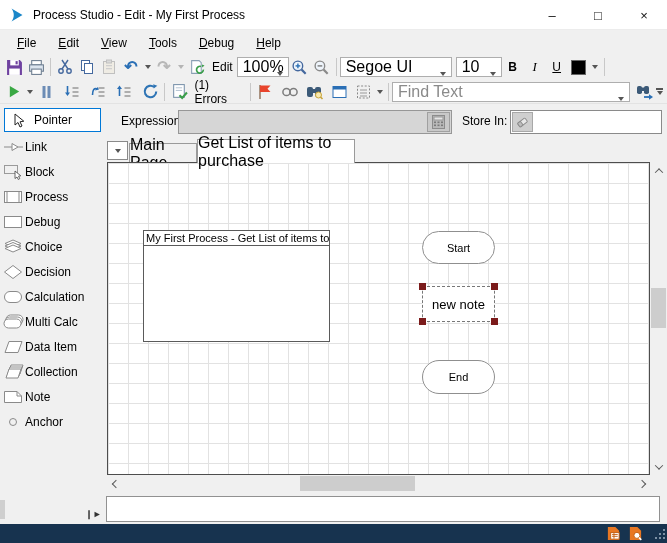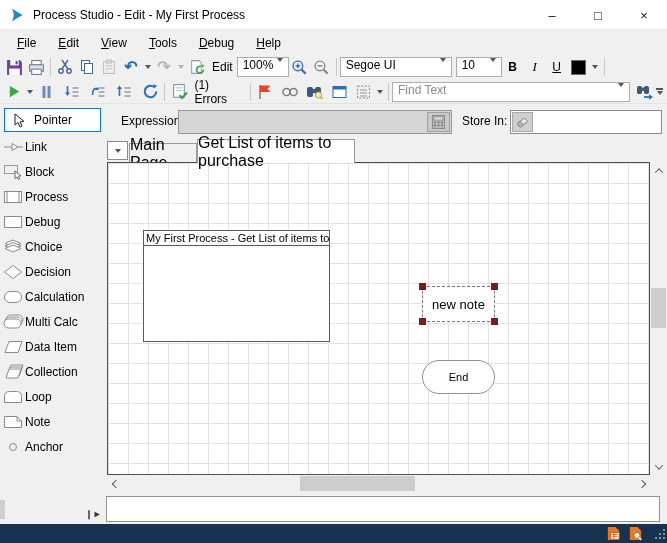--- a/index.html
+++ b/index.html
@@ -21,21 +21,21 @@
   
   .toolbar { position:absolute; left:0; width:667px; background:#f0f0f0; display:flex; align-items:center; }
   .tb1 { top:54px; height:26px; padding-left:3px; }
   .tb2 { top:80px; height:24px; padding-left:3px; border-bottom:1px solid #e3e3e3; }
   .tb-btn { min-width:22px; height:22px; display:flex; align-items:center; justify-content:center; }
   .tb-btn svg { display:block; }
   .sep { width:1px; height:18px; background:#c8c8c8; margin:0 3px; flex:0 0 auto; }
   .caret { width:0; height:0; border-left:3.5px solid transparent; border-right:3.5px solid transparent; border-top:4px solid #555; }
   .caret.dis { border-top-color:#b5b5b5; }
   .caret-wrap { width:11px; height:22px; display:flex; align-items:center; justify-content:center; }
-  .combo { background:#fff; border:1px solid #aeaeae; height:20px; display:flex; align-items:flex-start; padding:0 5px; font-size:12px; position:relative; }
+  .combo { background:#fff; border:1px solid #aeaeae; height:20px; display:flex; align-items:flex-end; padding:0 5px; font-size:16px; position:relative; }
   .combo .caret { position:absolute; right:5px; }
   .glyph-undo { font-size:16px; line-height:16px; color:#2a6fb5; font-weight:bold; }
   .glyph-redo { font-size:16px; line-height:16px; color:#b7b7b7; font-weight:bold; }
   .tb-label { padding:0 4px; }
   .fmt-b { font-weight:bold; padding:0 6px; }
   .fmt-i { font-style:italic; font-family:"Liberation Serif", serif; padding:0 6px; font-size:13px;}
   .fmt-u { text-decoration:underline; padding:0 6px; }
   .color-swatch { width:15px; height:15px; background:#000; border:1px solid #666; }
   .placeholder { color:#8a8a8a; }
 
@@ -446,44 +446,39 @@
   <div class="tool-row">
     <svg width="22" height="16" viewBox="0 0 22 16">
       <polygon points="8,1 20,1 17,10 5,10" fill="#fff" stroke="#8a8a8a"></polygon>
       <polygon points="7,3 19,3 16,12 4,12" fill="#fff" stroke="#8a8a8a"></polygon>
       <polygon points="6,5 18,5 15,14 3,14" fill="#fff" stroke="#8a8a8a"></polygon>
     </svg>
     <span class="tool-label">Collection</span>
   </div>
   <div class="tool-row">
     <svg width="22" height="16" viewBox="0 0 22 16">
-      <path d="M1.5 13.5 V7.5 Q1.5 2.5 6.5 2.5 H13.5 Q18.5 2.5 18.5 7.5 V13.5 Z" fill="#fff" stroke="#8a8a8a"></path>
-    </svg>
-    <span class="tool-label">Loop</span>
-  </div>
-  <div class="tool-row">
-    <svg width="22" height="16" viewBox="0 0 22 16">
       <path d="M1.5 2.5 H14 L18.5 7 V13.5 H1.5 Z" fill="#fff" stroke="#8a8a8a"></path>
       <path d="M14 2.5 V7 H18.5" fill="none" stroke="#8a8a8a"></path>
     </svg>
     <span class="tool-label">Note</span>
   </div>
   <div class="tool-row">
     <svg width="22" height="16" viewBox="0 0 22 16">
       <circle cx="10" cy="8" r="3.5" fill="none" stroke="#8a8a8a"></circle>
     </svg>
     <span class="tool-label">Anchor</span>
   </div>
 </div>
 <div class="toolbox-expand">❙►</div>
 
 <div class="canvas">
   <div class="info-box">
     <div class="info-box-title">My First Process - Get List of items to p</div>
   </div>
+  <div class="node node-start">Start</div>
   <div class="note-el">
     <span>new note</span>
     <div class="handle h-tl"></div>
     <div class="handle h-tr"></div>
     <div class="handle h-bl"></div>
     <div class="handle h-br"></div>
   </div>
   <div class="node node-end">End</div>
 </div>
 

